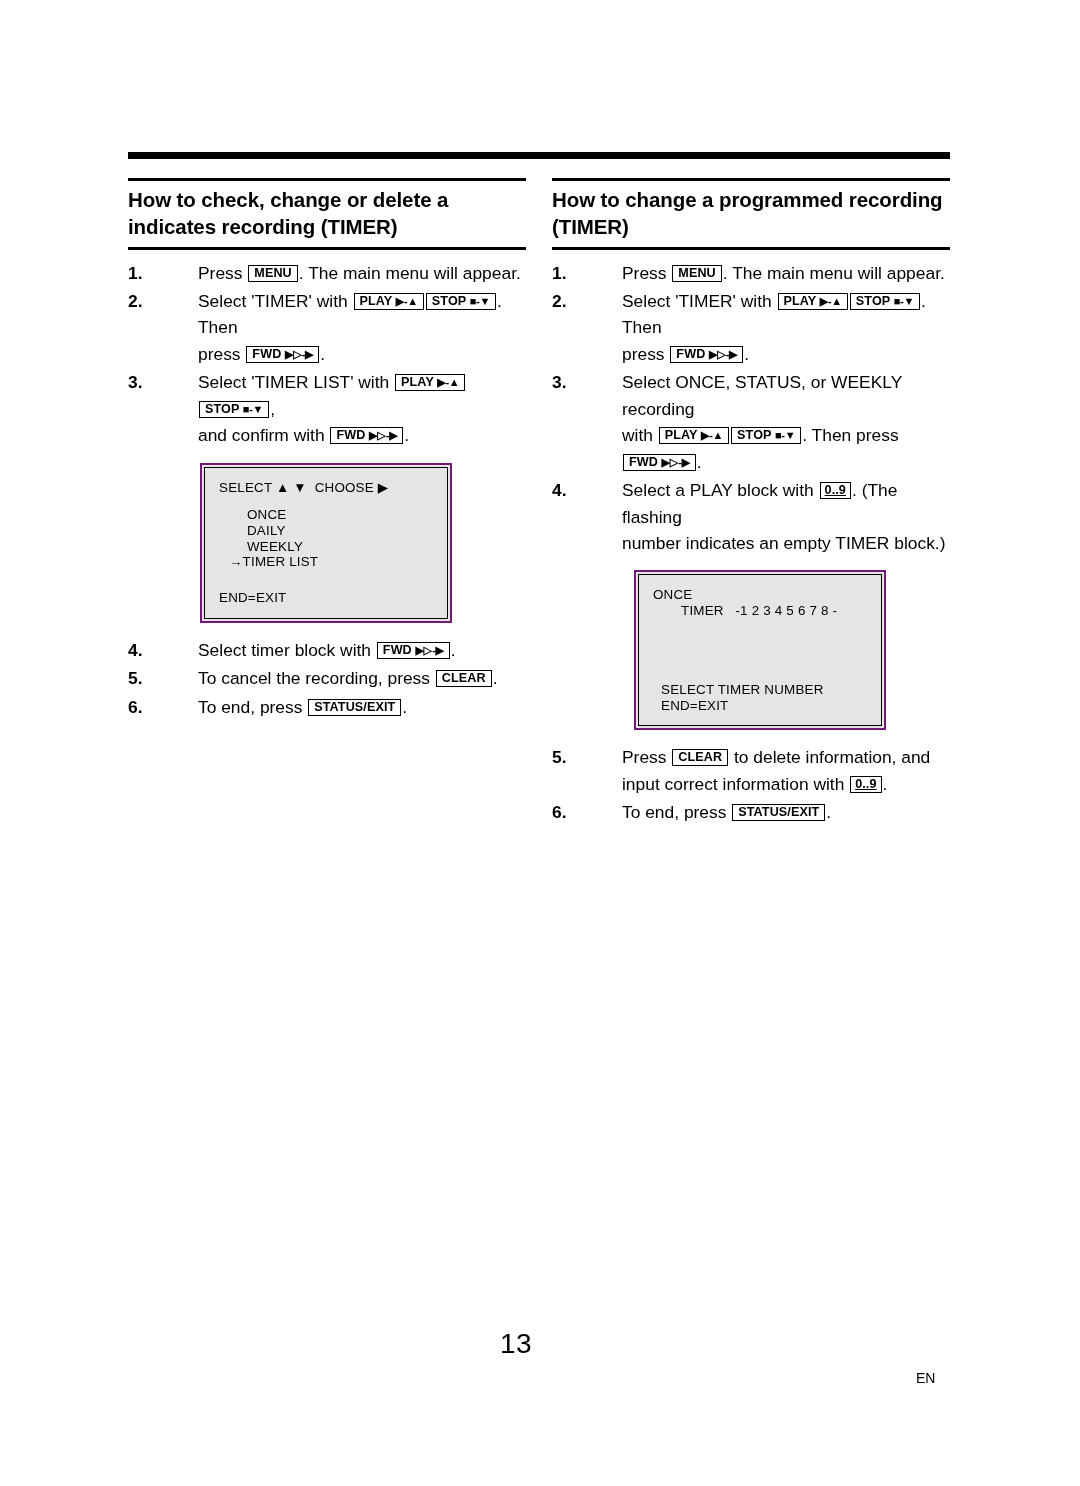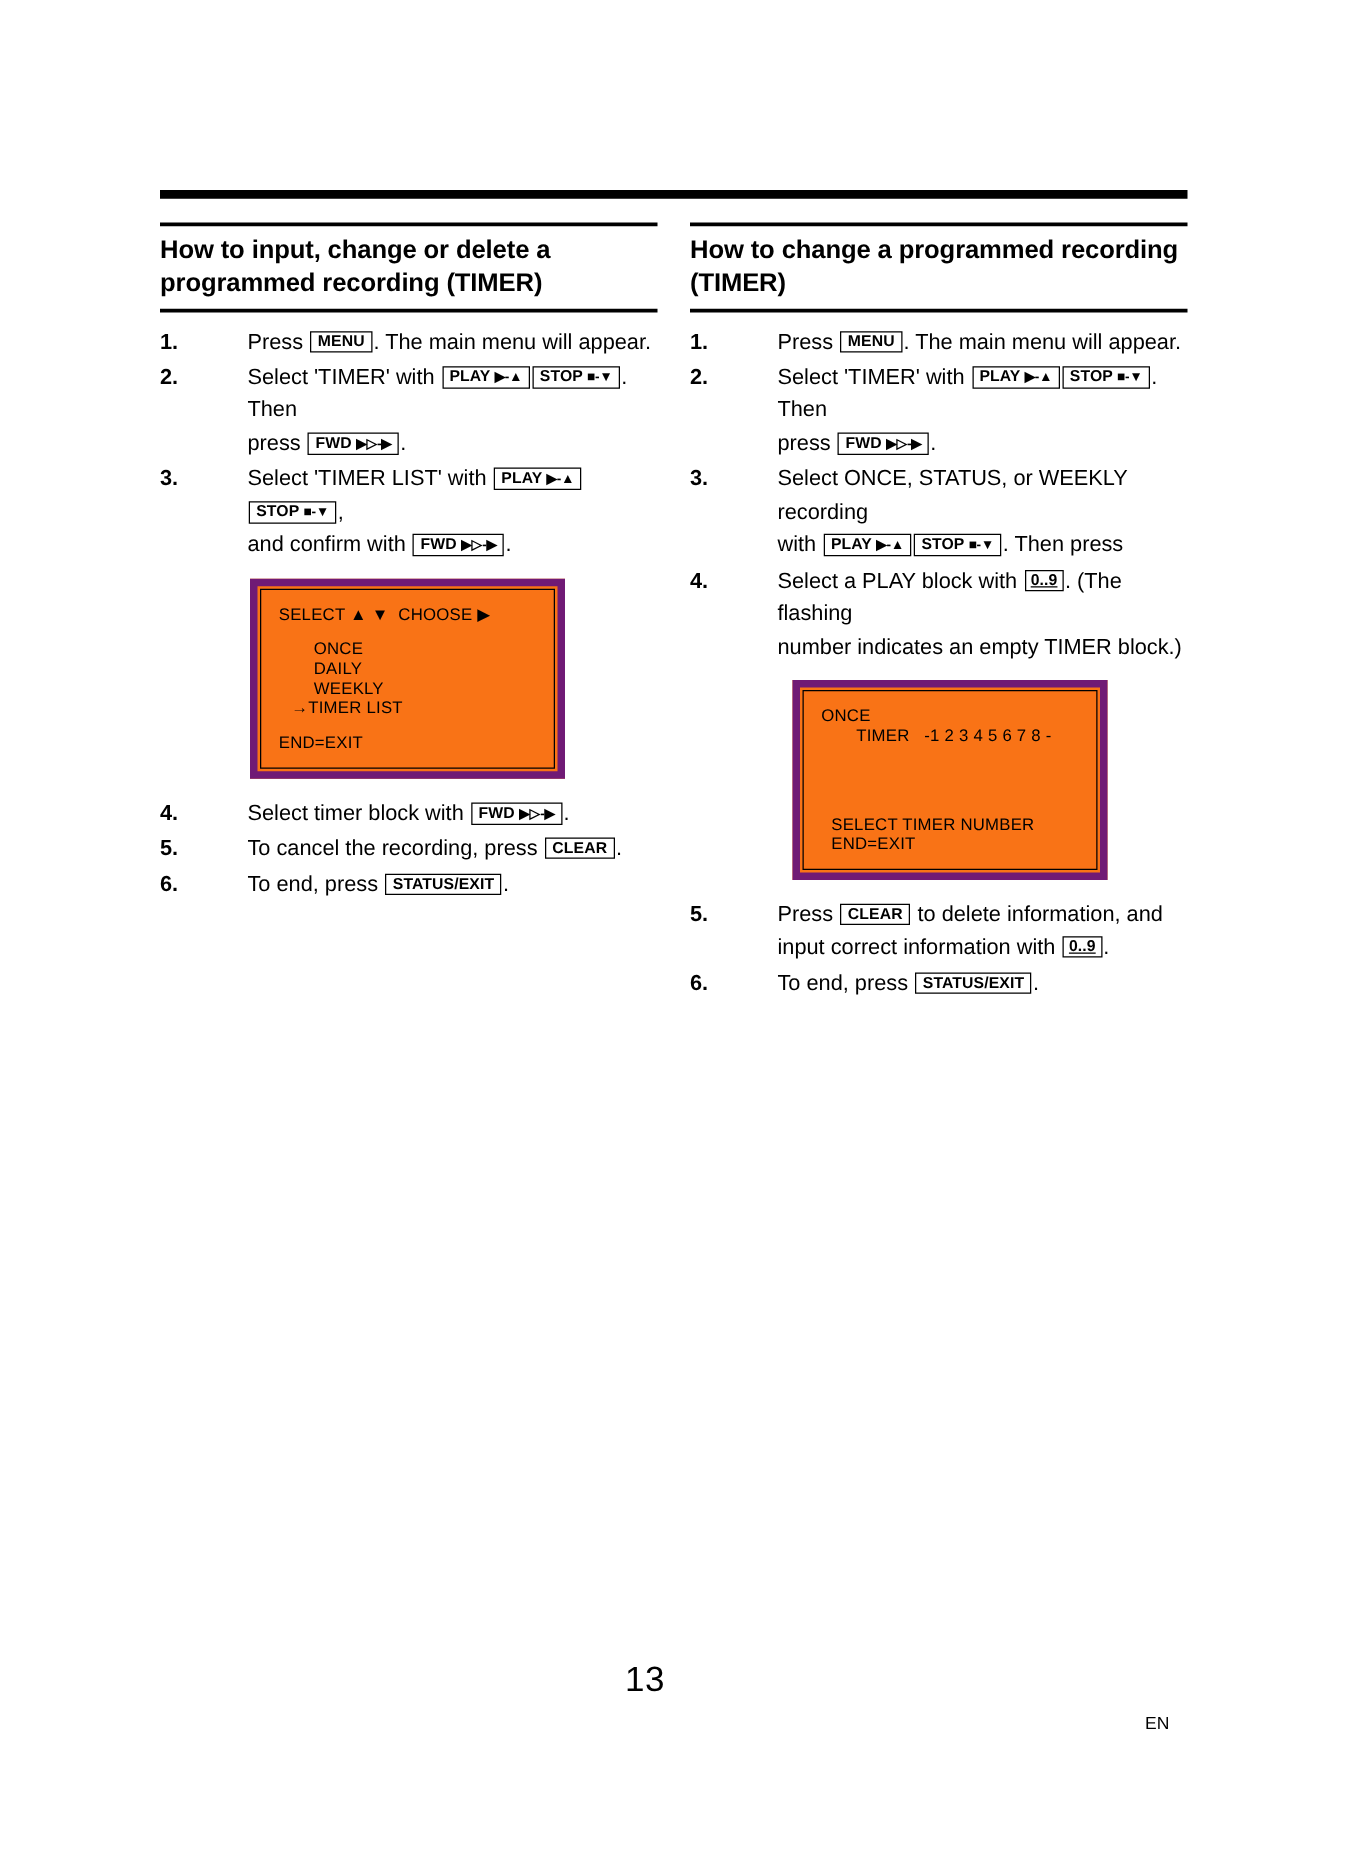--- a/index.html
+++ b/index.html
@@ -101,22 +101,22 @@
     letter-spacing: -0.3px;
   }
   .key .gl-open {
     font-size: 11px;
   }
   .key-narrow { padding: 0 4px; text-decoration: underline; }
 
   
   .osd {
     box-sizing: border-box;
-    border: 6px solid #701a75;
-    background: #f97316;
+    border: 2px solid #701a75;
+    background: #e5e5e5;
     padding: 2px;
     margin: 14px 0 14px 0;
   }
   .osd-inner {
     box-sizing: border-box;
     border: 1.6px solid #000;
     height: 100%;
     padding: 12px 14px 10px 14px;
     font-size: 13.4px;
     line-height: 1.17;
@@ -155,21 +155,21 @@
 <body>
 
 <div class="page">
 
   <div class="top-rule"></div>
 
   <div class="columns">
 
     <div class="col">
       <div class="sec-head">
-        <h2>How to input, change or delete a programmed recording (TIMER)</h2>
+        <h2>How to check, change or delete a indicates recording (TIMER)</h2>
       </div>
       <ol class="steps">
           <li>
             <span class="num">1.</span>
             <span class="stepline"><span>Press </span><span class="key">MENU</span><span>. The main menu will appear.</span></span>
           </li>
           <li>
             <span class="num">2.</span>
             <span class="stepline"><span>Select 'TIMER' with </span><span class="key"><span>PLAY</span> <span class="gl">▶-▲</span></span><span class="key"><span>STOP</span> <span class="gl">■-▼</span></span><span>. Then</span></span>
             <span class="stepline"><span>press </span><span class="key"><span>FWD</span> <span class="gl">▶</span><span class="gl-open">▷</span><span class="gl">-▶</span></span><span>.</span></span>
@@ -220,20 +220,21 @@
           </li>
           <li>
             <span class="num">2.</span>
             <span class="stepline"><span>Select 'TIMER' with </span><span class="key"><span>PLAY</span> <span class="gl">▶-▲</span></span><span class="key"><span>STOP</span> <span class="gl">■-▼</span></span><span>. Then</span></span>
             <span class="stepline"><span>press </span><span class="key"><span>FWD</span> <span class="gl">▶</span><span class="gl-open">▷</span><span class="gl">-▶</span></span><span>.</span></span>
           </li>
           <li>
             <span class="num">3.</span>
             <span class="stepline"><span>Select ONCE, STATUS, or WEEKLY recording</span></span>
             <span class="stepline"><span>with </span><span class="key"><span>PLAY</span> <span class="gl">▶-▲</span></span><span class="key"><span>STOP</span> <span class="gl">■-▼</span></span><span>. Then press</span></span>
+            <span class="stepline"><span class="key"><span>FWD</span> <span class="gl">▶</span><span class="gl-open">▷</span><span class="gl">-▶</span></span><span>.</span></span>
           </li>
           <li>
             <span class="num">4.</span>
             <span class="stepline"><span>Select a PLAY block with </span><span class="key key-narrow">0..9</span><span>. (The flashing</span></span>
             <span class="stepline"><span>number indicates an empty TIMER block.)</span></span>
           </li>
         </ol>
 
       <div class="osd osd-2">
         <div class="osd-inner">

